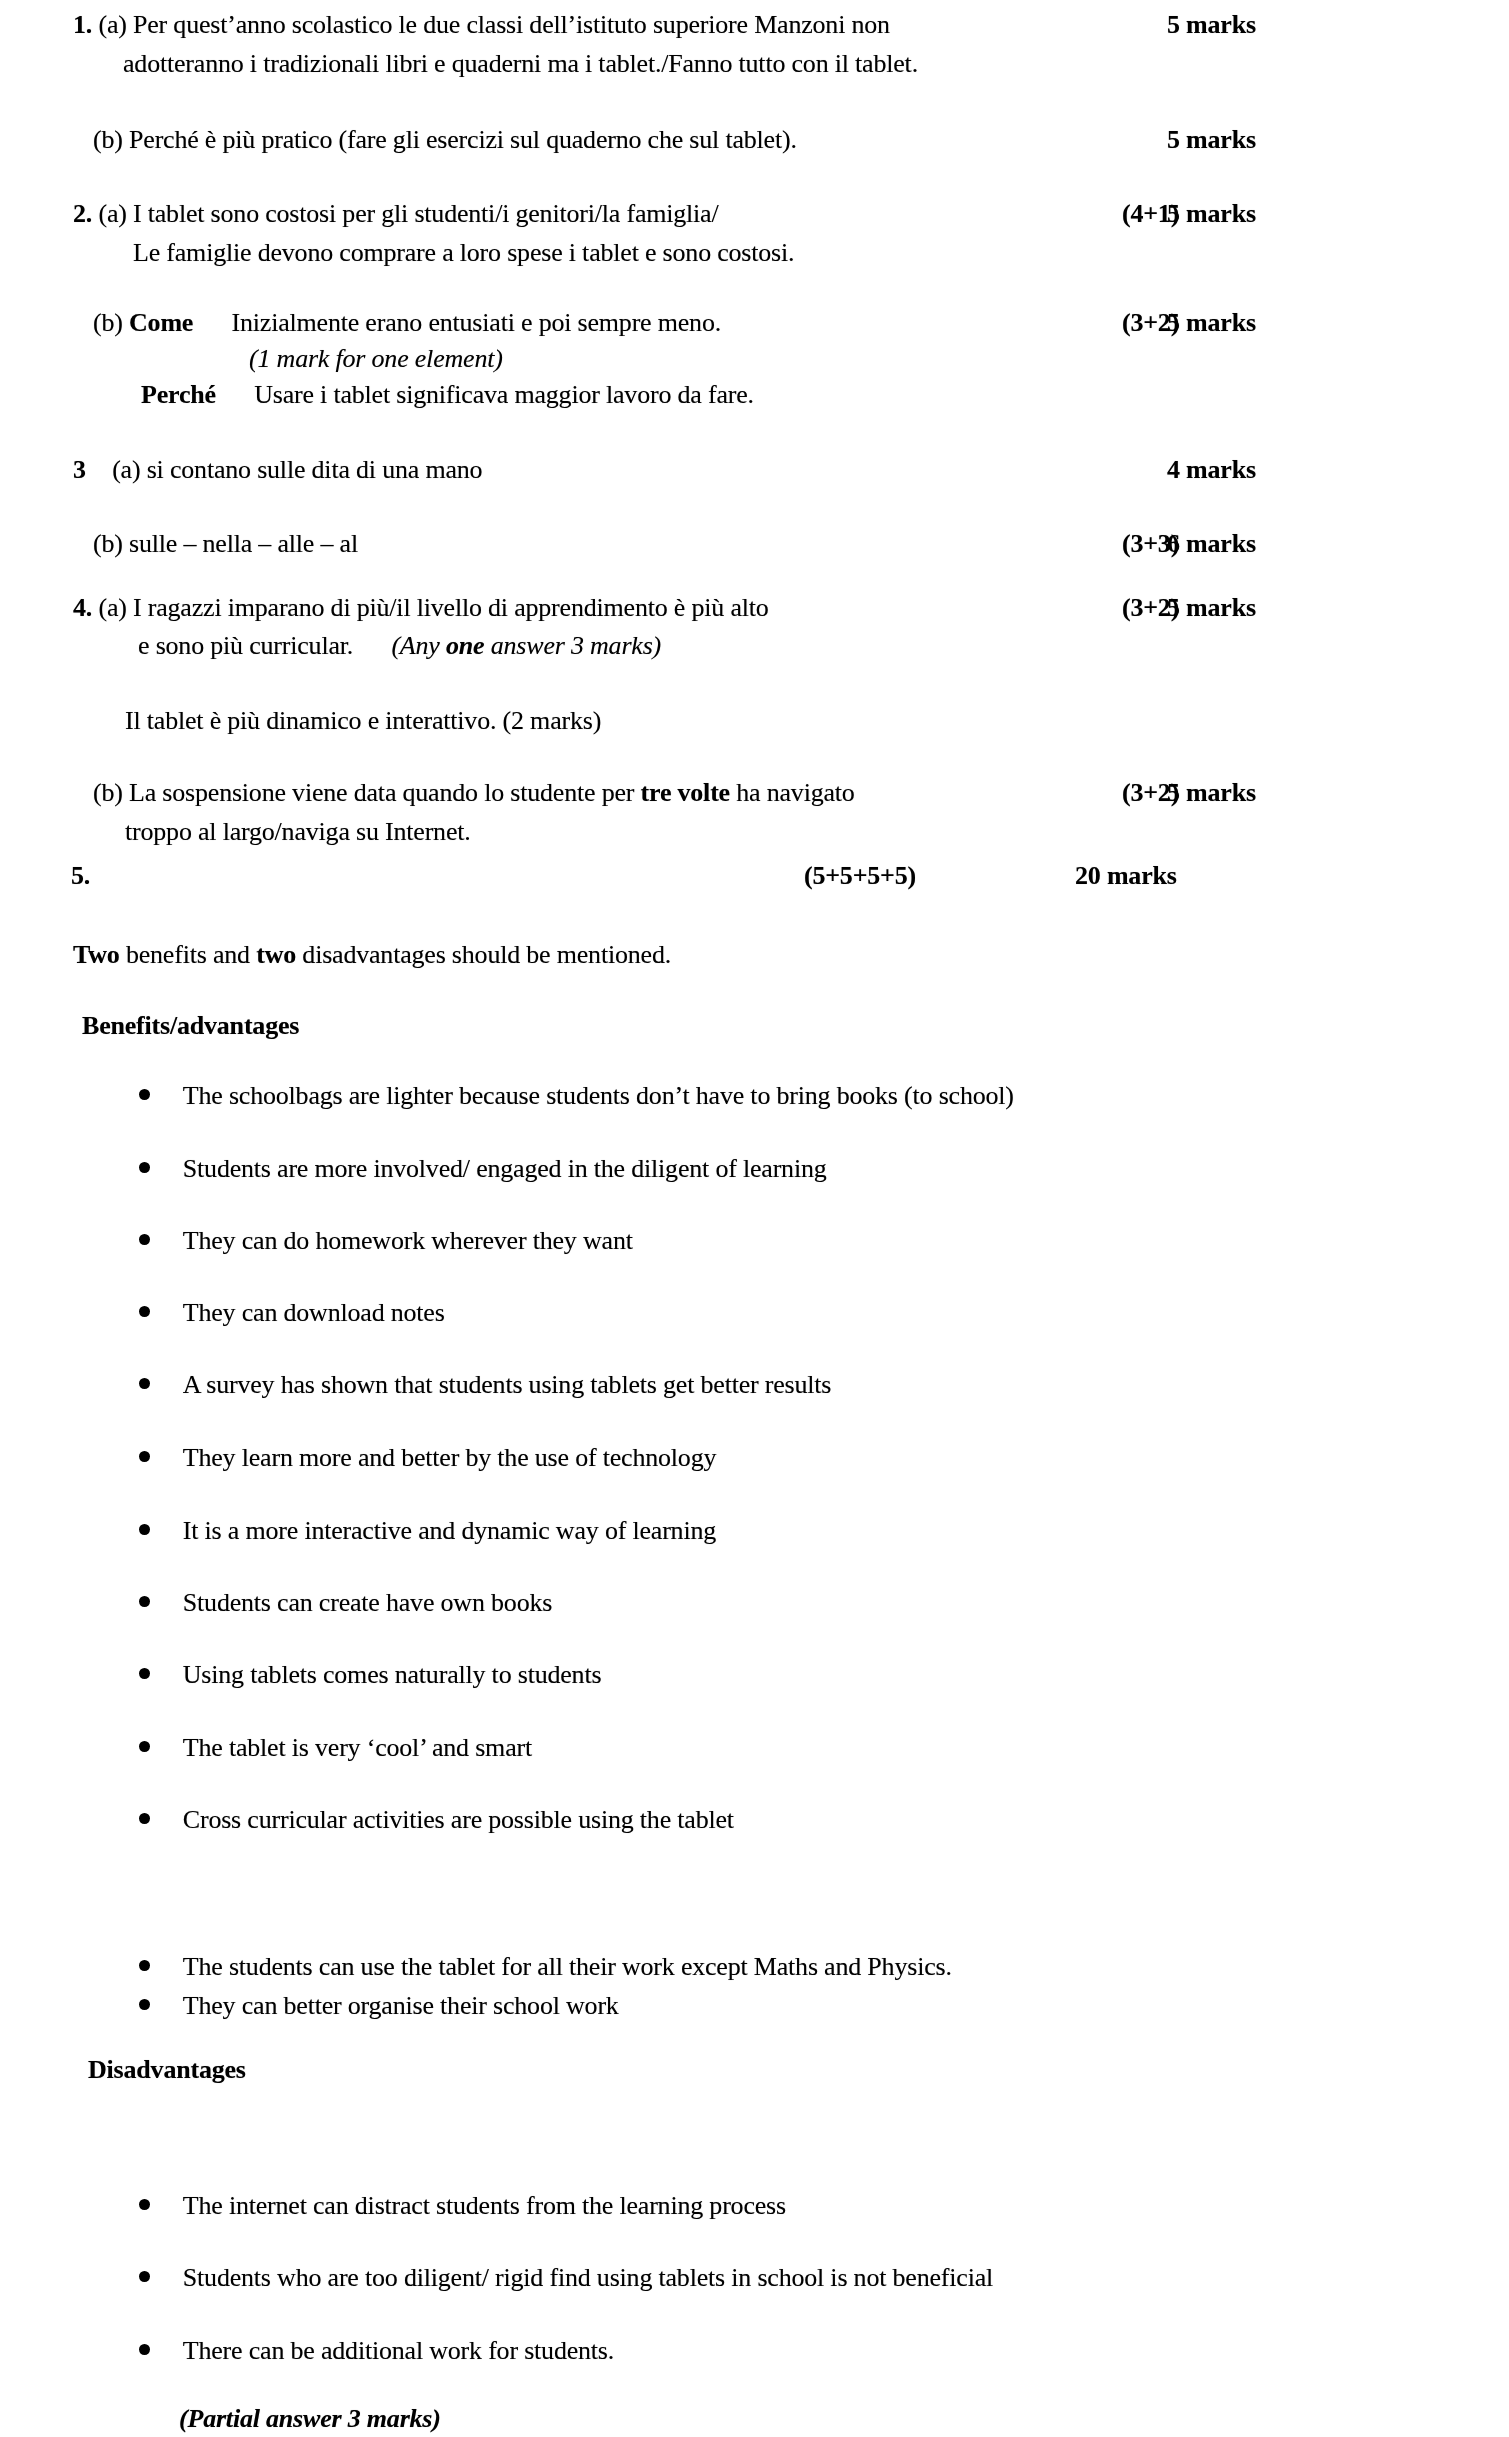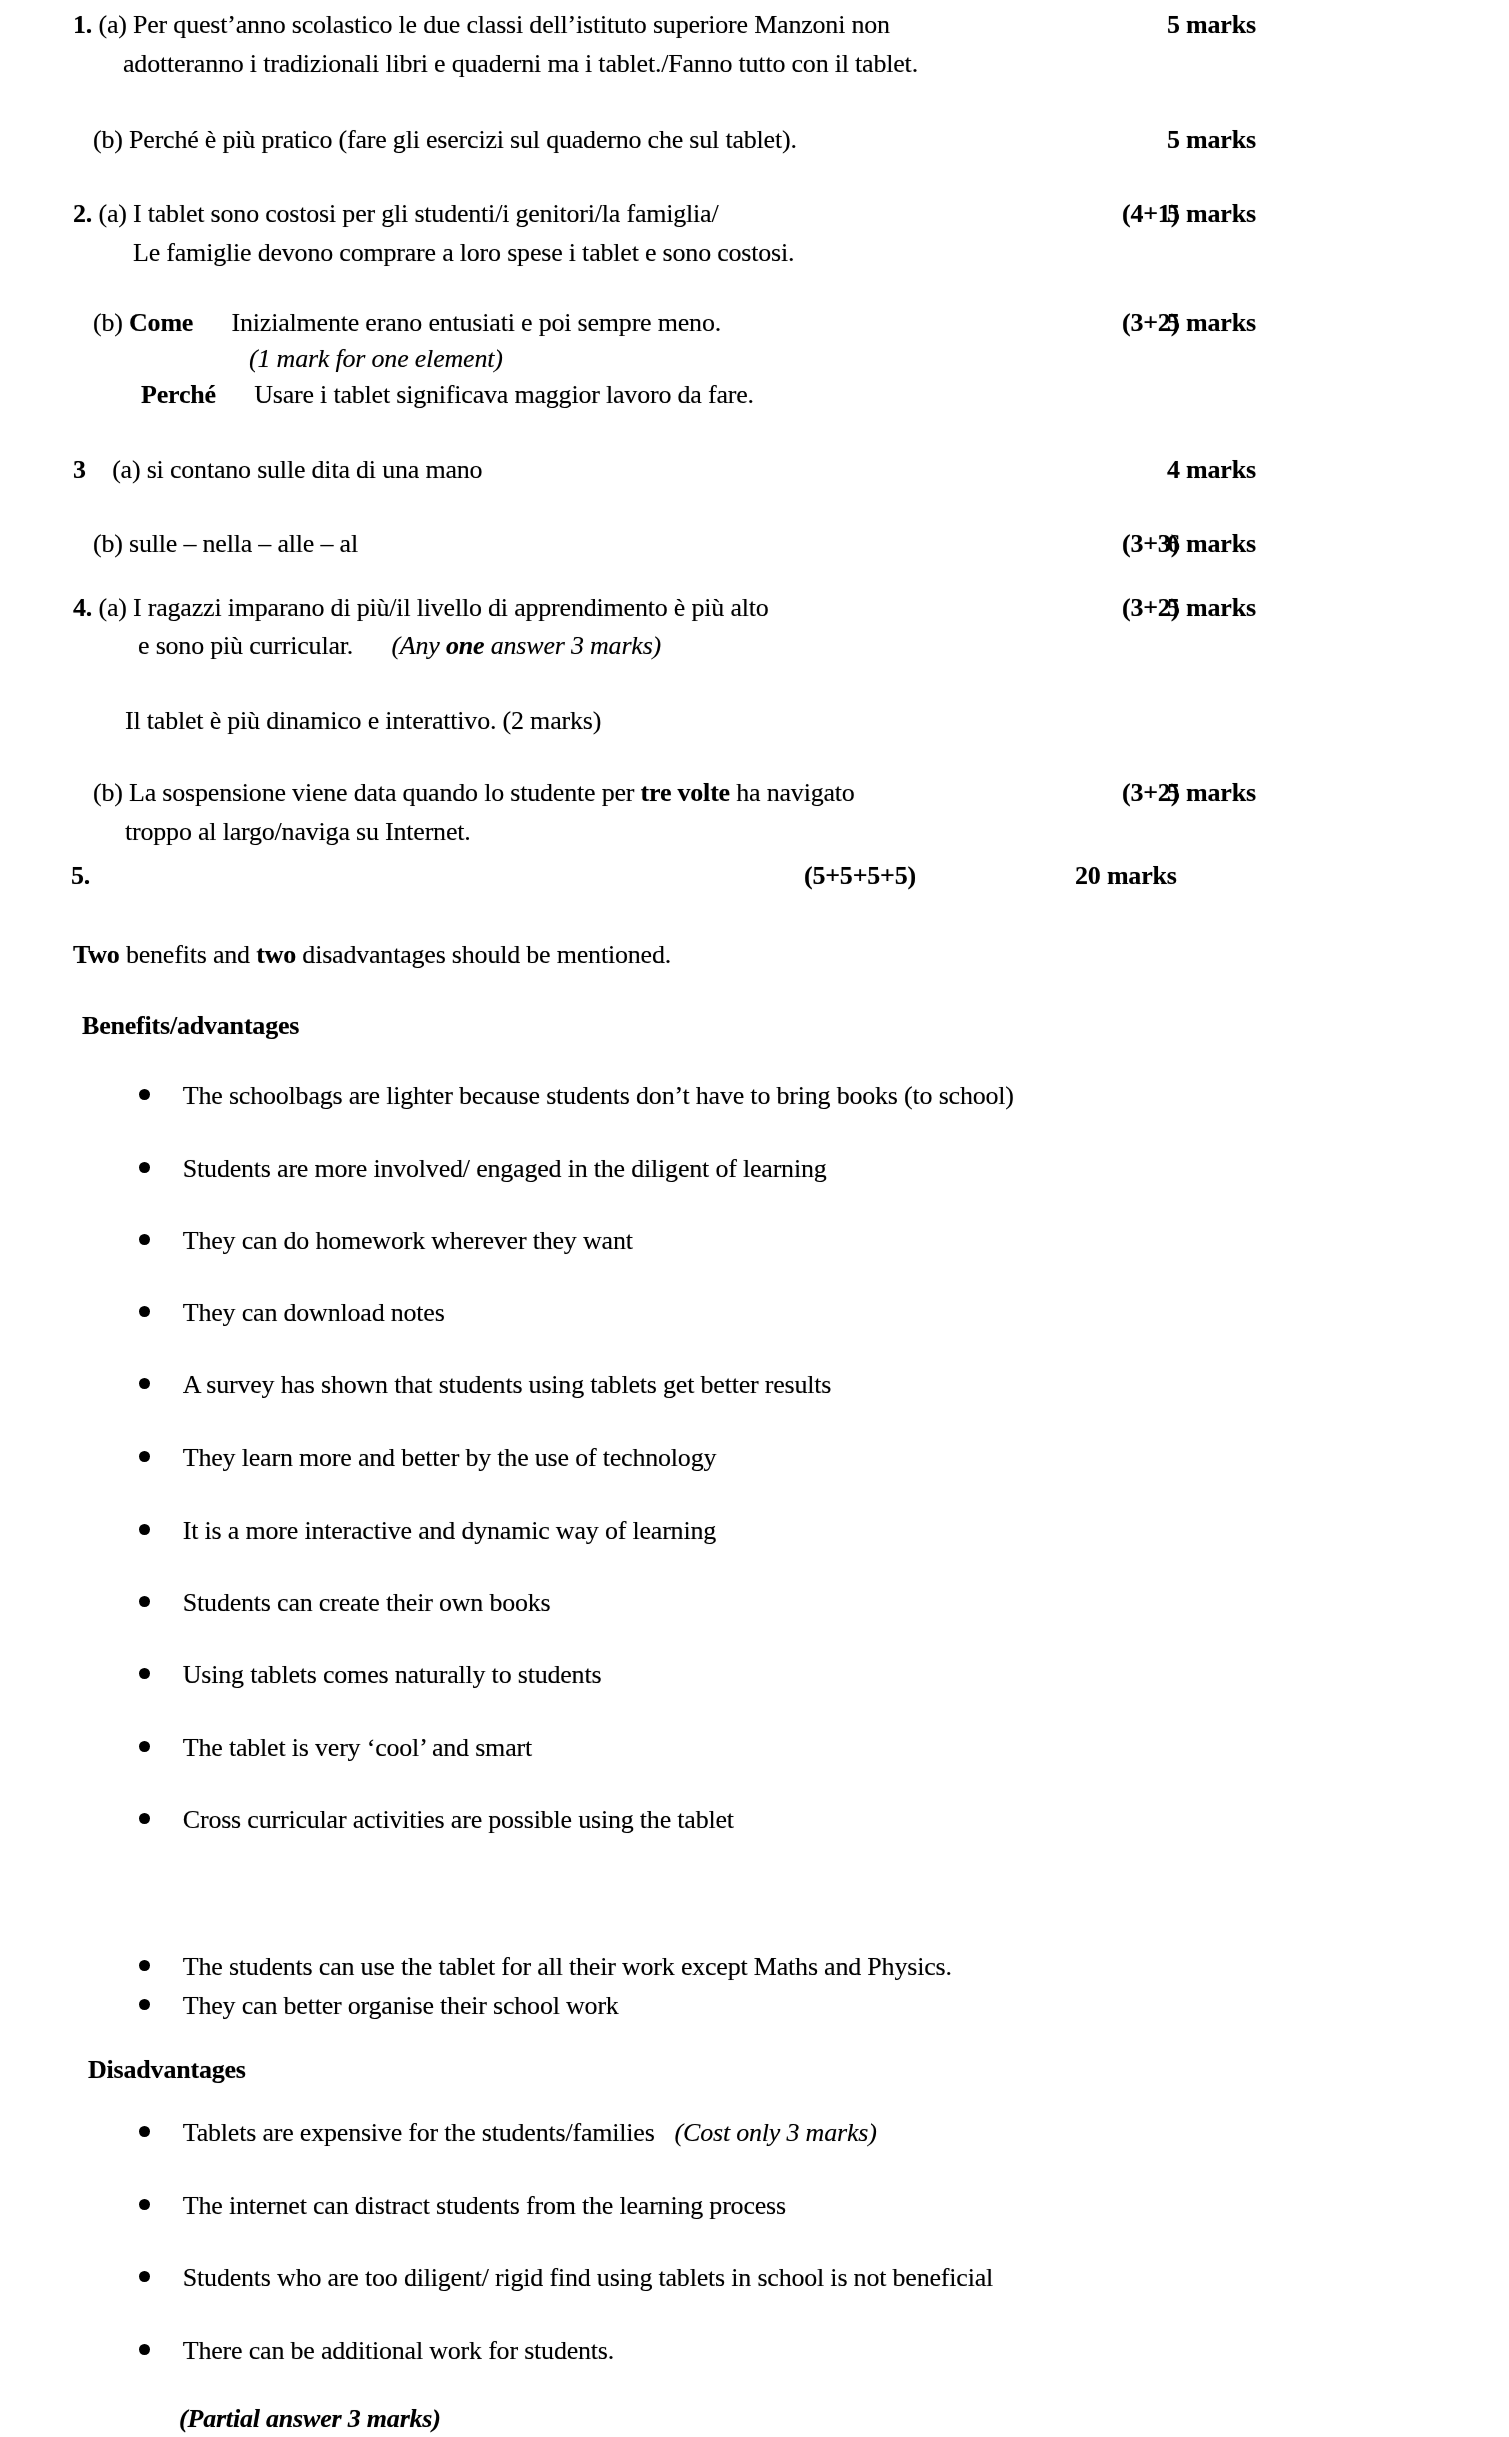--- a/index.html
+++ b/index.html
@@ -125,32 +125,29 @@
 
   <div class="abs b" style="top:1009px;left:82px">Benefits/advantages</div>
 
   <div class="abs" style="top:1079px;left:139px"><span class="dot"></span><span>The schoolbags are lighter because students don’t have to bring books (to school)</span></div>
   <div class="abs" style="top:1152px;left:139px"><span class="dot"></span><span>Students are more involved/ engaged in the diligent of learning</span></div>
   <div class="abs" style="top:1224px;left:139px"><span class="dot"></span><span>They can do homework wherever they want</span></div>
   <div class="abs" style="top:1296px;left:139px"><span class="dot"></span><span>They can download notes</span></div>
   <div class="abs" style="top:1368px;left:139px"><span class="dot"></span><span>A survey has shown that students using tablets get better results</span></div>
   <div class="abs" style="top:1441px;left:139px"><span class="dot"></span><span>They learn more and better by the use of technology</span></div>
   <div class="abs" style="top:1514px;left:139px"><span class="dot"></span><span>It is a more interactive and dynamic way of learning</span></div>
-  <div class="abs" style="top:1586px;left:139px"><span class="dot"></span><span>Students can create their own books</span></div>
+  <div class="abs" style="top:1586px;left:139px"><span class="dot"></span><span>Students can create have own books</span></div>
   <div class="abs" style="top:1658px;left:139px"><span class="dot"></span><span>Using tablets comes naturally to students</span></div>
   <div class="abs" style="top:1731px;left:139px"><span class="dot"></span><span>The tablet is very ‘cool’ and smart</span></div>
   <div class="abs" style="top:1803px;left:139px"><span class="dot"></span><span>Cross curricular activities are possible using the tablet</span></div>
   <div class="abs" style="top:1989px;left:139px"><span class="dot"></span><span>They can better organise their school work</span></div>
   <div class="abs" style="top:1950px;left:139px"><span class="dot"></span><span>The students can use the tablet for all their work except Maths and Physics.</span></div>
 
   <div class="abs b" style="top:2053px;left:88px">Disadvantages</div>
 
-  <div class="abs" style="top:2116px;left:139px">
-    <span class="dot"></span><span>Tablets are expensive for the students/families</span><span class="i gap-md">(Cost only 3 marks)</span>
-  </div>
   <div class="abs" style="top:2189px;left:139px"><span class="dot"></span><span>The internet can distract students from the learning process</span></div>
   <div class="abs" style="top:2261px;left:139px"><span class="dot"></span><span>Students who are too diligent/ rigid find using tablets in school is not beneficial</span></div>
   <div class="abs" style="top:2334px;left:139px"><span class="dot"></span><span>There can be additional work for students.</span></div>
 
   <div class="abs bi" style="top:2402px;left:179px">(Partial answer 3 marks)</div>
 
 </div>
 
 
 </body></html>

